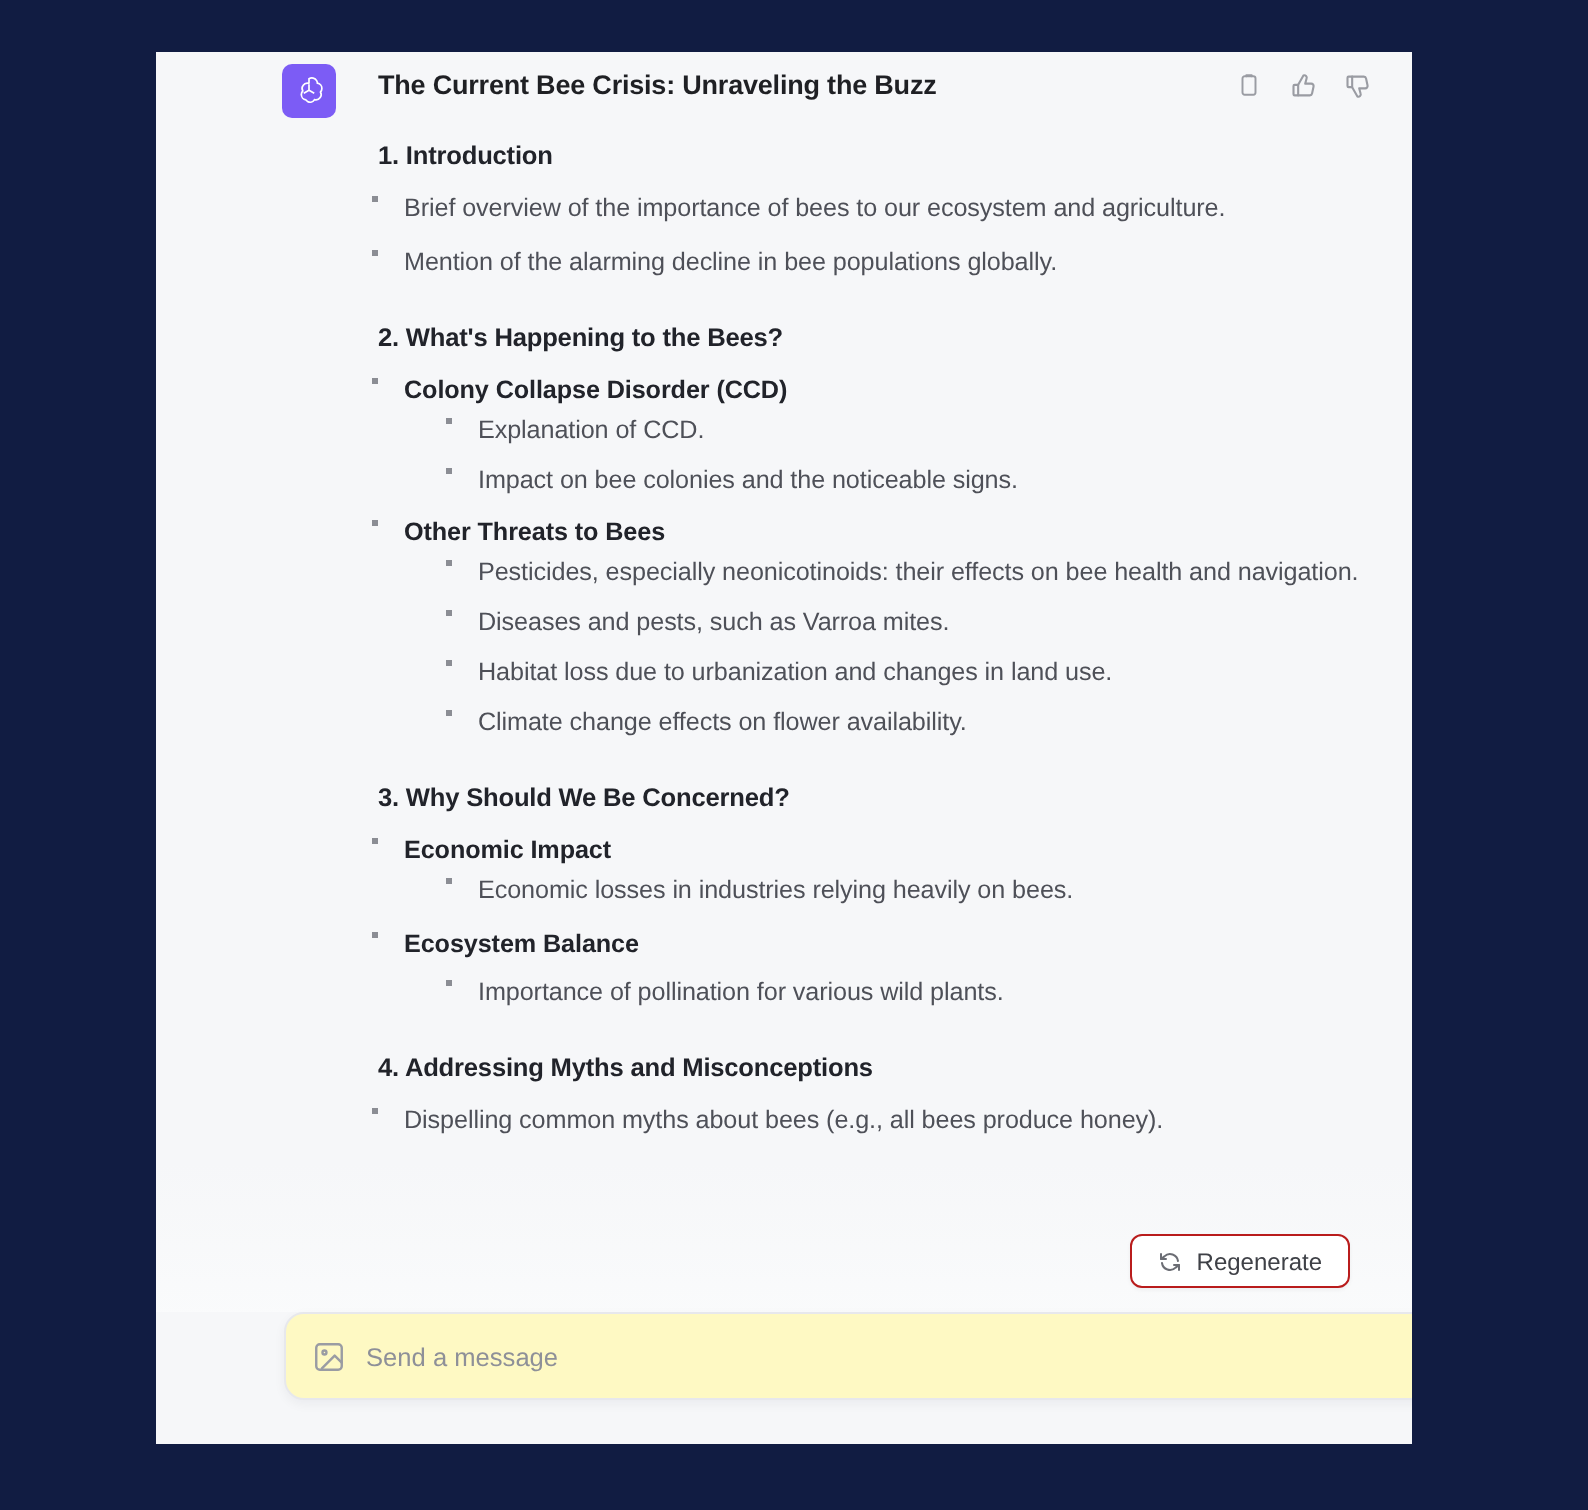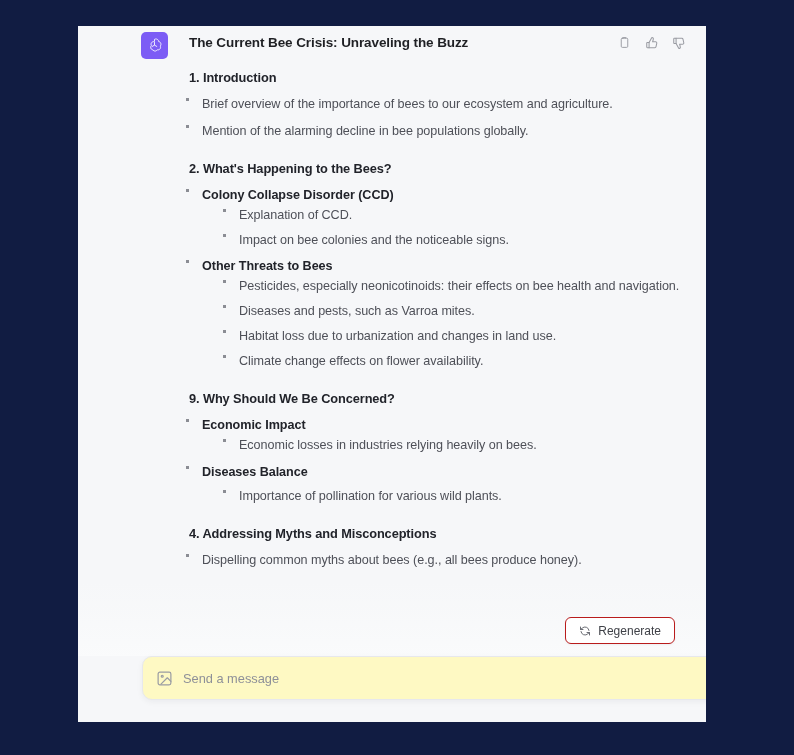--- a/index.html
+++ b/index.html
@@ -286,35 +286,35 @@
             <span class="text">Habitat loss due to urbanization and changes in land use.</span>
           </li>
           <li class="li-row">
             <span class="bullet"></span>
             <span class="text">Climate change effects on flower availability.</span>
           </li>
         </ul>
       </li>
     </ul>
 
-    <div class="section-heading">9. Why Should We Be Concerned?</div>
+    <div class="section-heading">3. Why Should We Be Concerned?</div>
     <ul class="lvl1">
       <li class="li-row bold">
         <span class="bullet"></span>
         <span class="text">Economic Impact</span>
         <ul class="lvl2">
           <li class="li-row">
             <span class="bullet"></span>
             <span class="text">Economic losses in industries relying heavily on bees.</span>
           </li>
         </ul>
       </li>
       <li class="li-row bold gap-after">
         <span class="bullet"></span>
-        <span class="text">Diseases Balance</span>
+        <span class="text">Ecosystem Balance</span>
         <ul class="lvl2">
           <li class="li-row">
             <span class="bullet"></span>
           </li>
           <li class="li-row">
             <span class="bullet"></span>
             <span class="text">Importance of pollination for various wild plants.</span>
           </li>
         </ul>
       </li>

